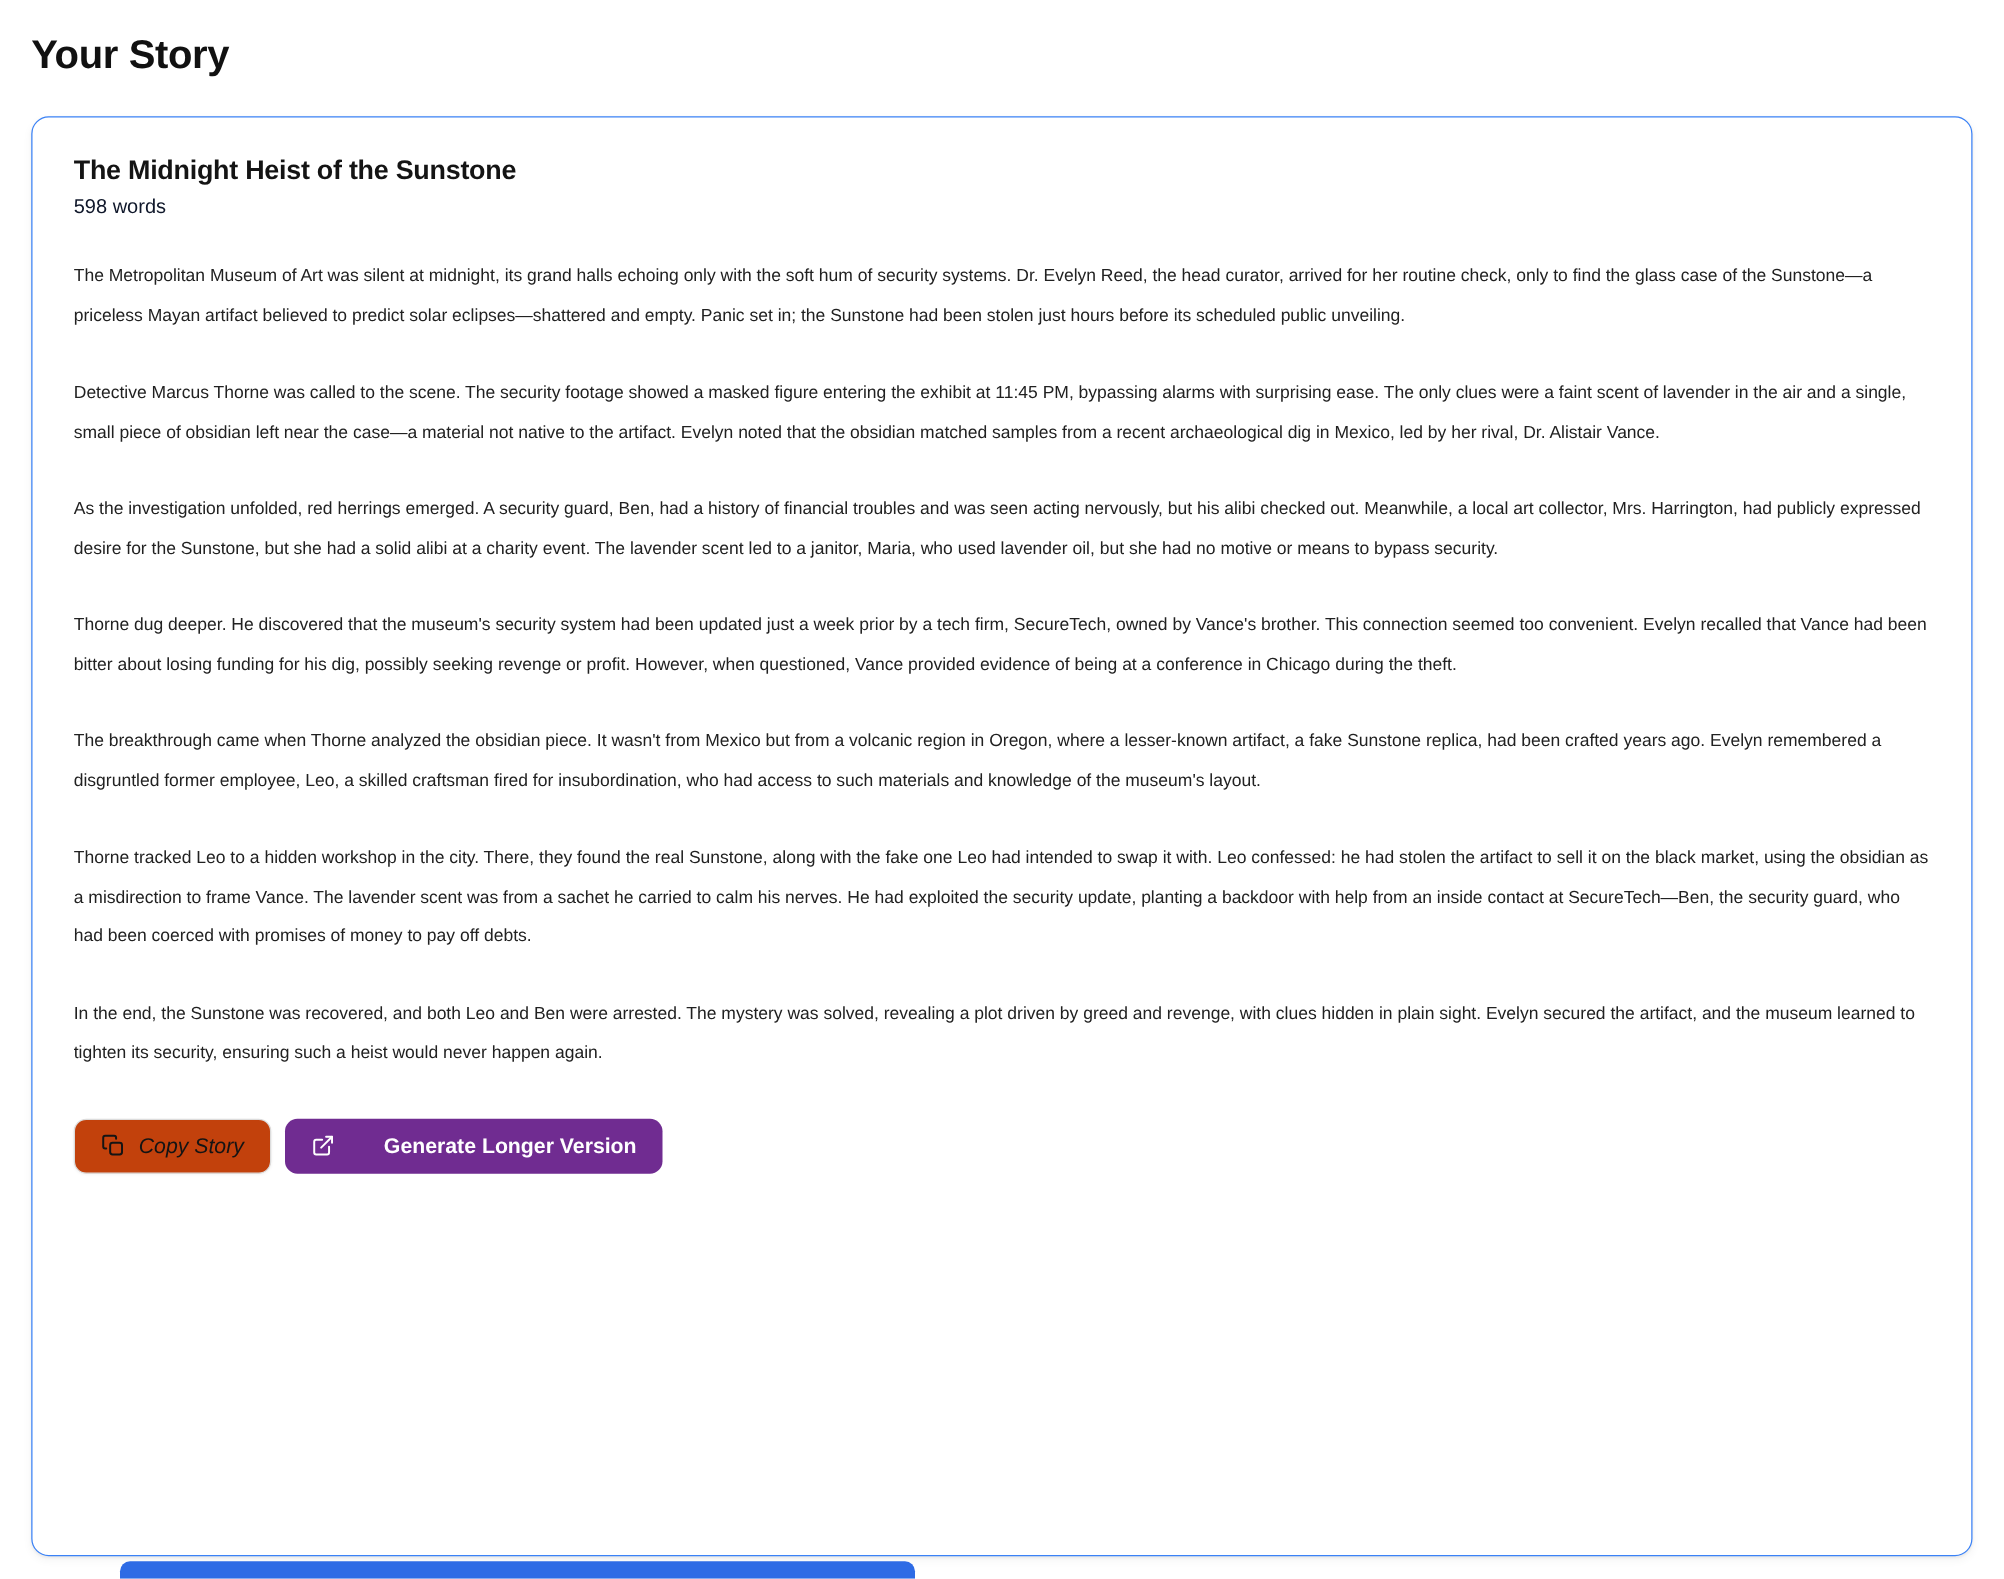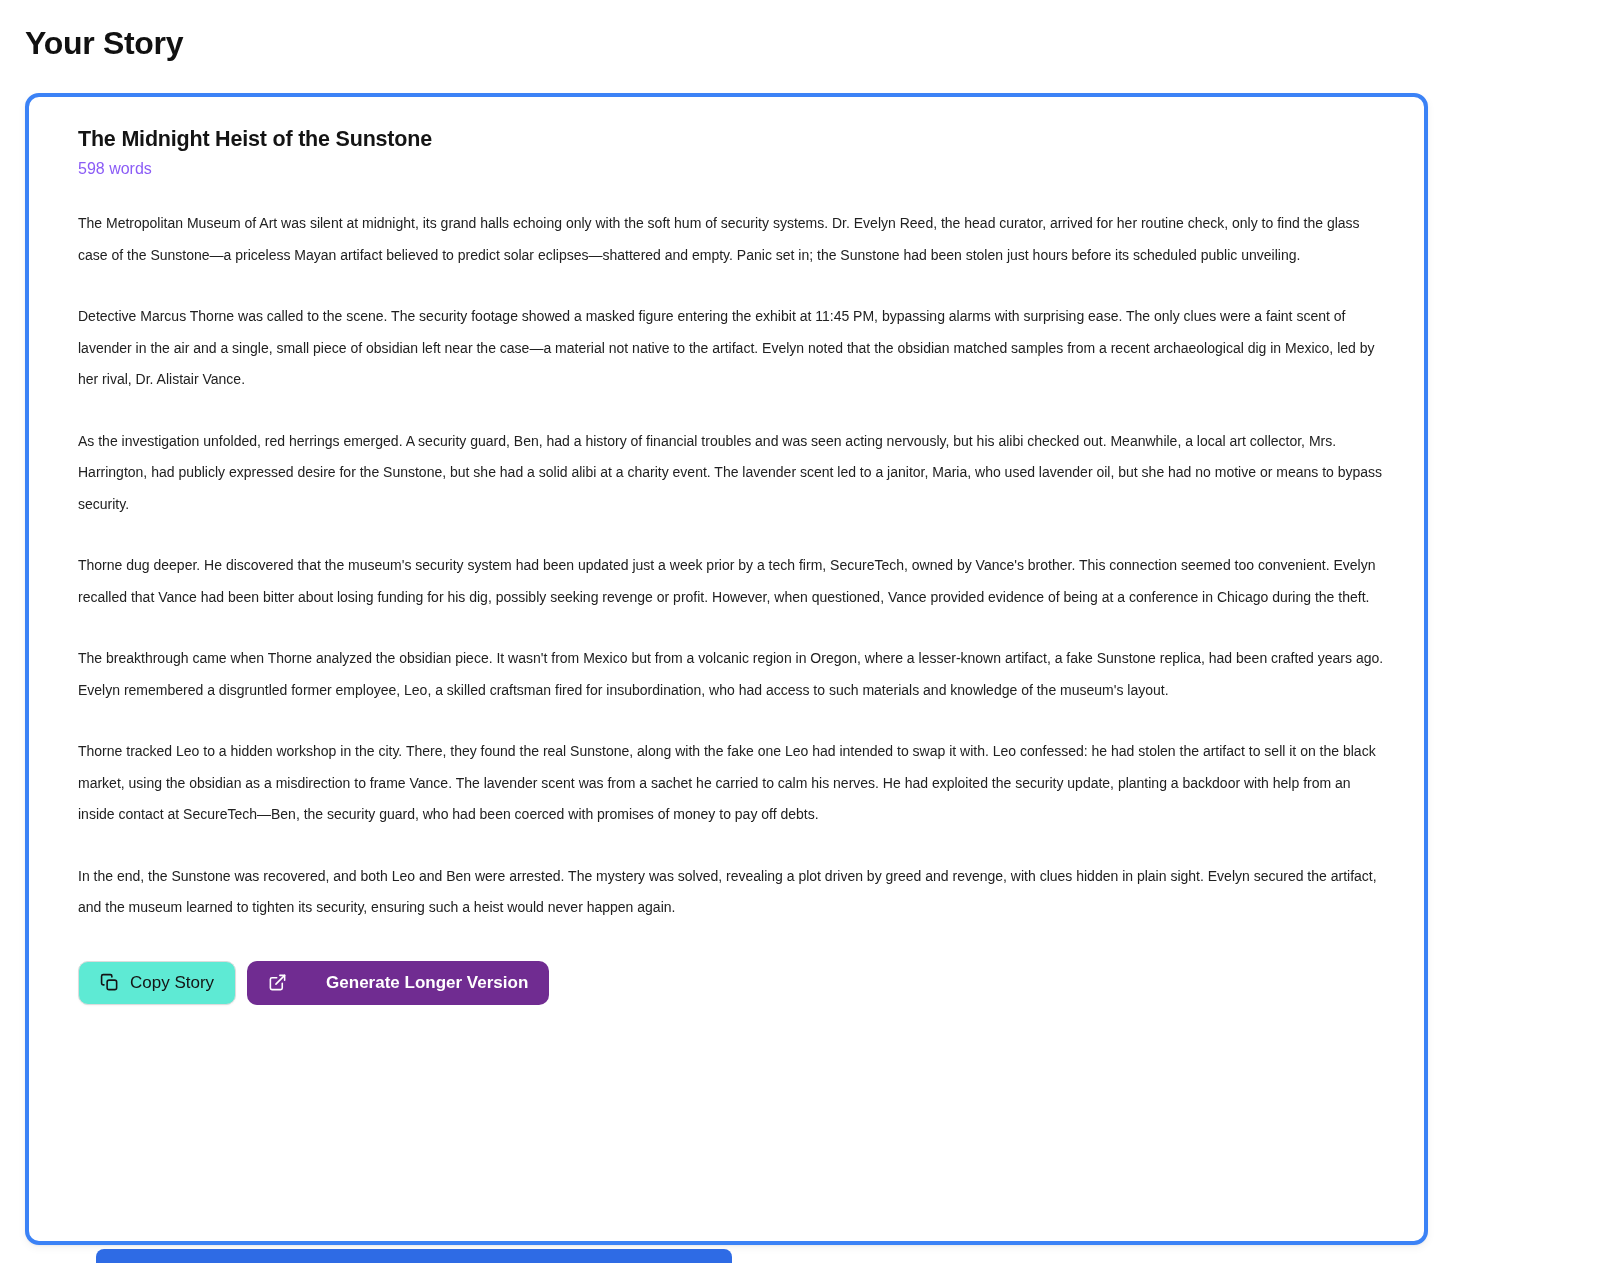--- a/index.html
+++ b/index.html
@@ -14,38 +14,38 @@
   .page { padding: 20px 25px 0 25px; }
   h1.page-title {
     font-size: 32px;
     font-weight: 700;
     letter-spacing: -0.3px;
     color: #111111;
     margin: 5px 0 0 0;
   }
   .card {
     margin-top: 31px;
-    width: 1403px;
+    width: 1553px;
     min-height: 1152px;
     background: #ffffff;
-    border: 4px solid #3b82f6;
+    border: 1px solid #3b82f6;
     border-radius: 14px;
     box-shadow: 0 1px 2px rgba(0,0,0,0.05), 0 3px 8px rgba(0,0,0,0.05);
-    padding: 30px 33px 40px 49px;
+    padding: 30px 33px 40px 33px;
   }
   h2.story-title {
     font-size: 21.5px;
     font-weight: 700;
     color: #141414;
     letter-spacing: -0.2px;
   }
   .word-count {
     margin-top: 8px;
     font-size: 16px;
-    color: #8b5cf6;
+    color: #0f172a;
   }
   .story-body { margin-top: 8px; }
   .story-body p {
     margin-top: 30px;
     font-size: 14px;
     line-height: 31.5px;
     color: #212121;
   }
   .actions {
     margin-top: 37px;
@@ -59,25 +59,26 @@
     gap: 11px;
     height: 44px;
     padding: 0 21px;
     border-radius: 10px;
     font-family: "Liberation Sans", "DejaVu Sans", sans-serif;
     font-size: 17px;
     cursor: pointer;
     line-height: 1;
   }
   .btn-secondary {
-    background: #5eead4;
+    background: #c2410c;
     border: 1px solid #dcdcdc;
     color: #141414;
     font-weight: 500;
     box-shadow: 0 1px 2px rgba(0,0,0,0.04);
+    font-style: italic;
   }
   .btn-primary {
     border: none;
     color: #ffffff;
     font-weight: 600;
     gap: 39px;
   }
   .icon { display: inline-flex; align-items: center; justify-content: center; }
   .icon svg { display: block; }
   .partial-bottom-bar {

